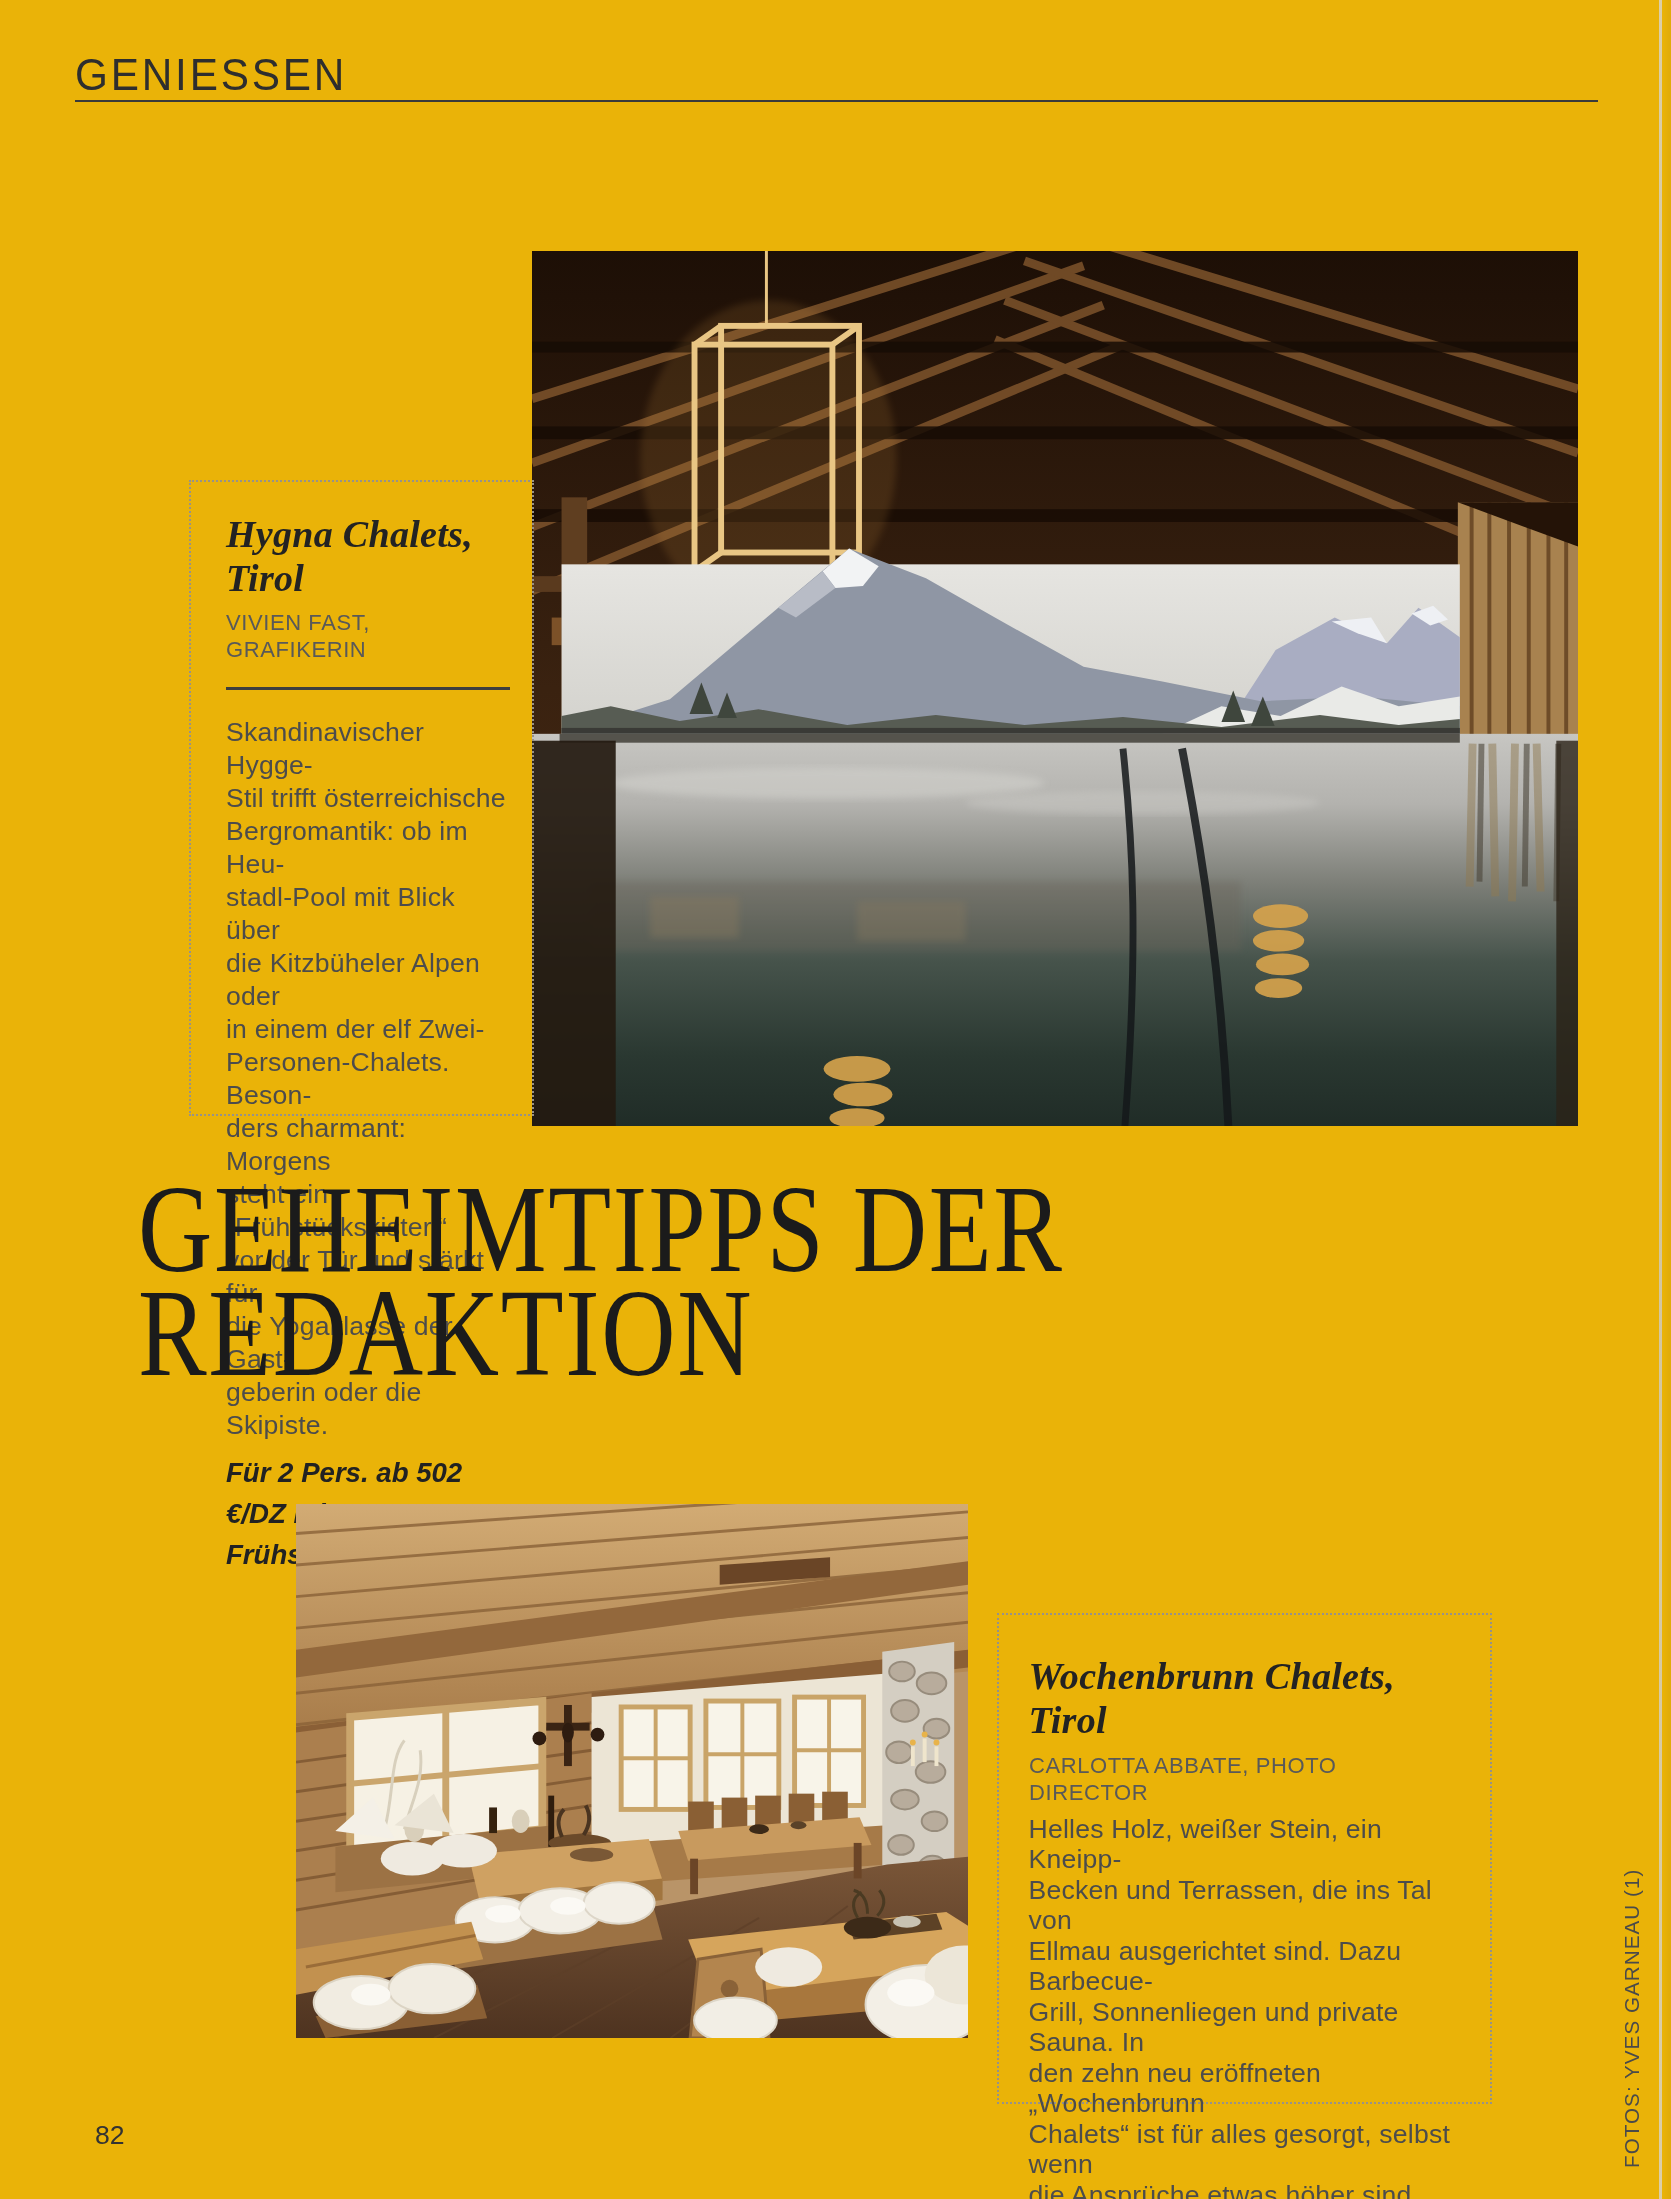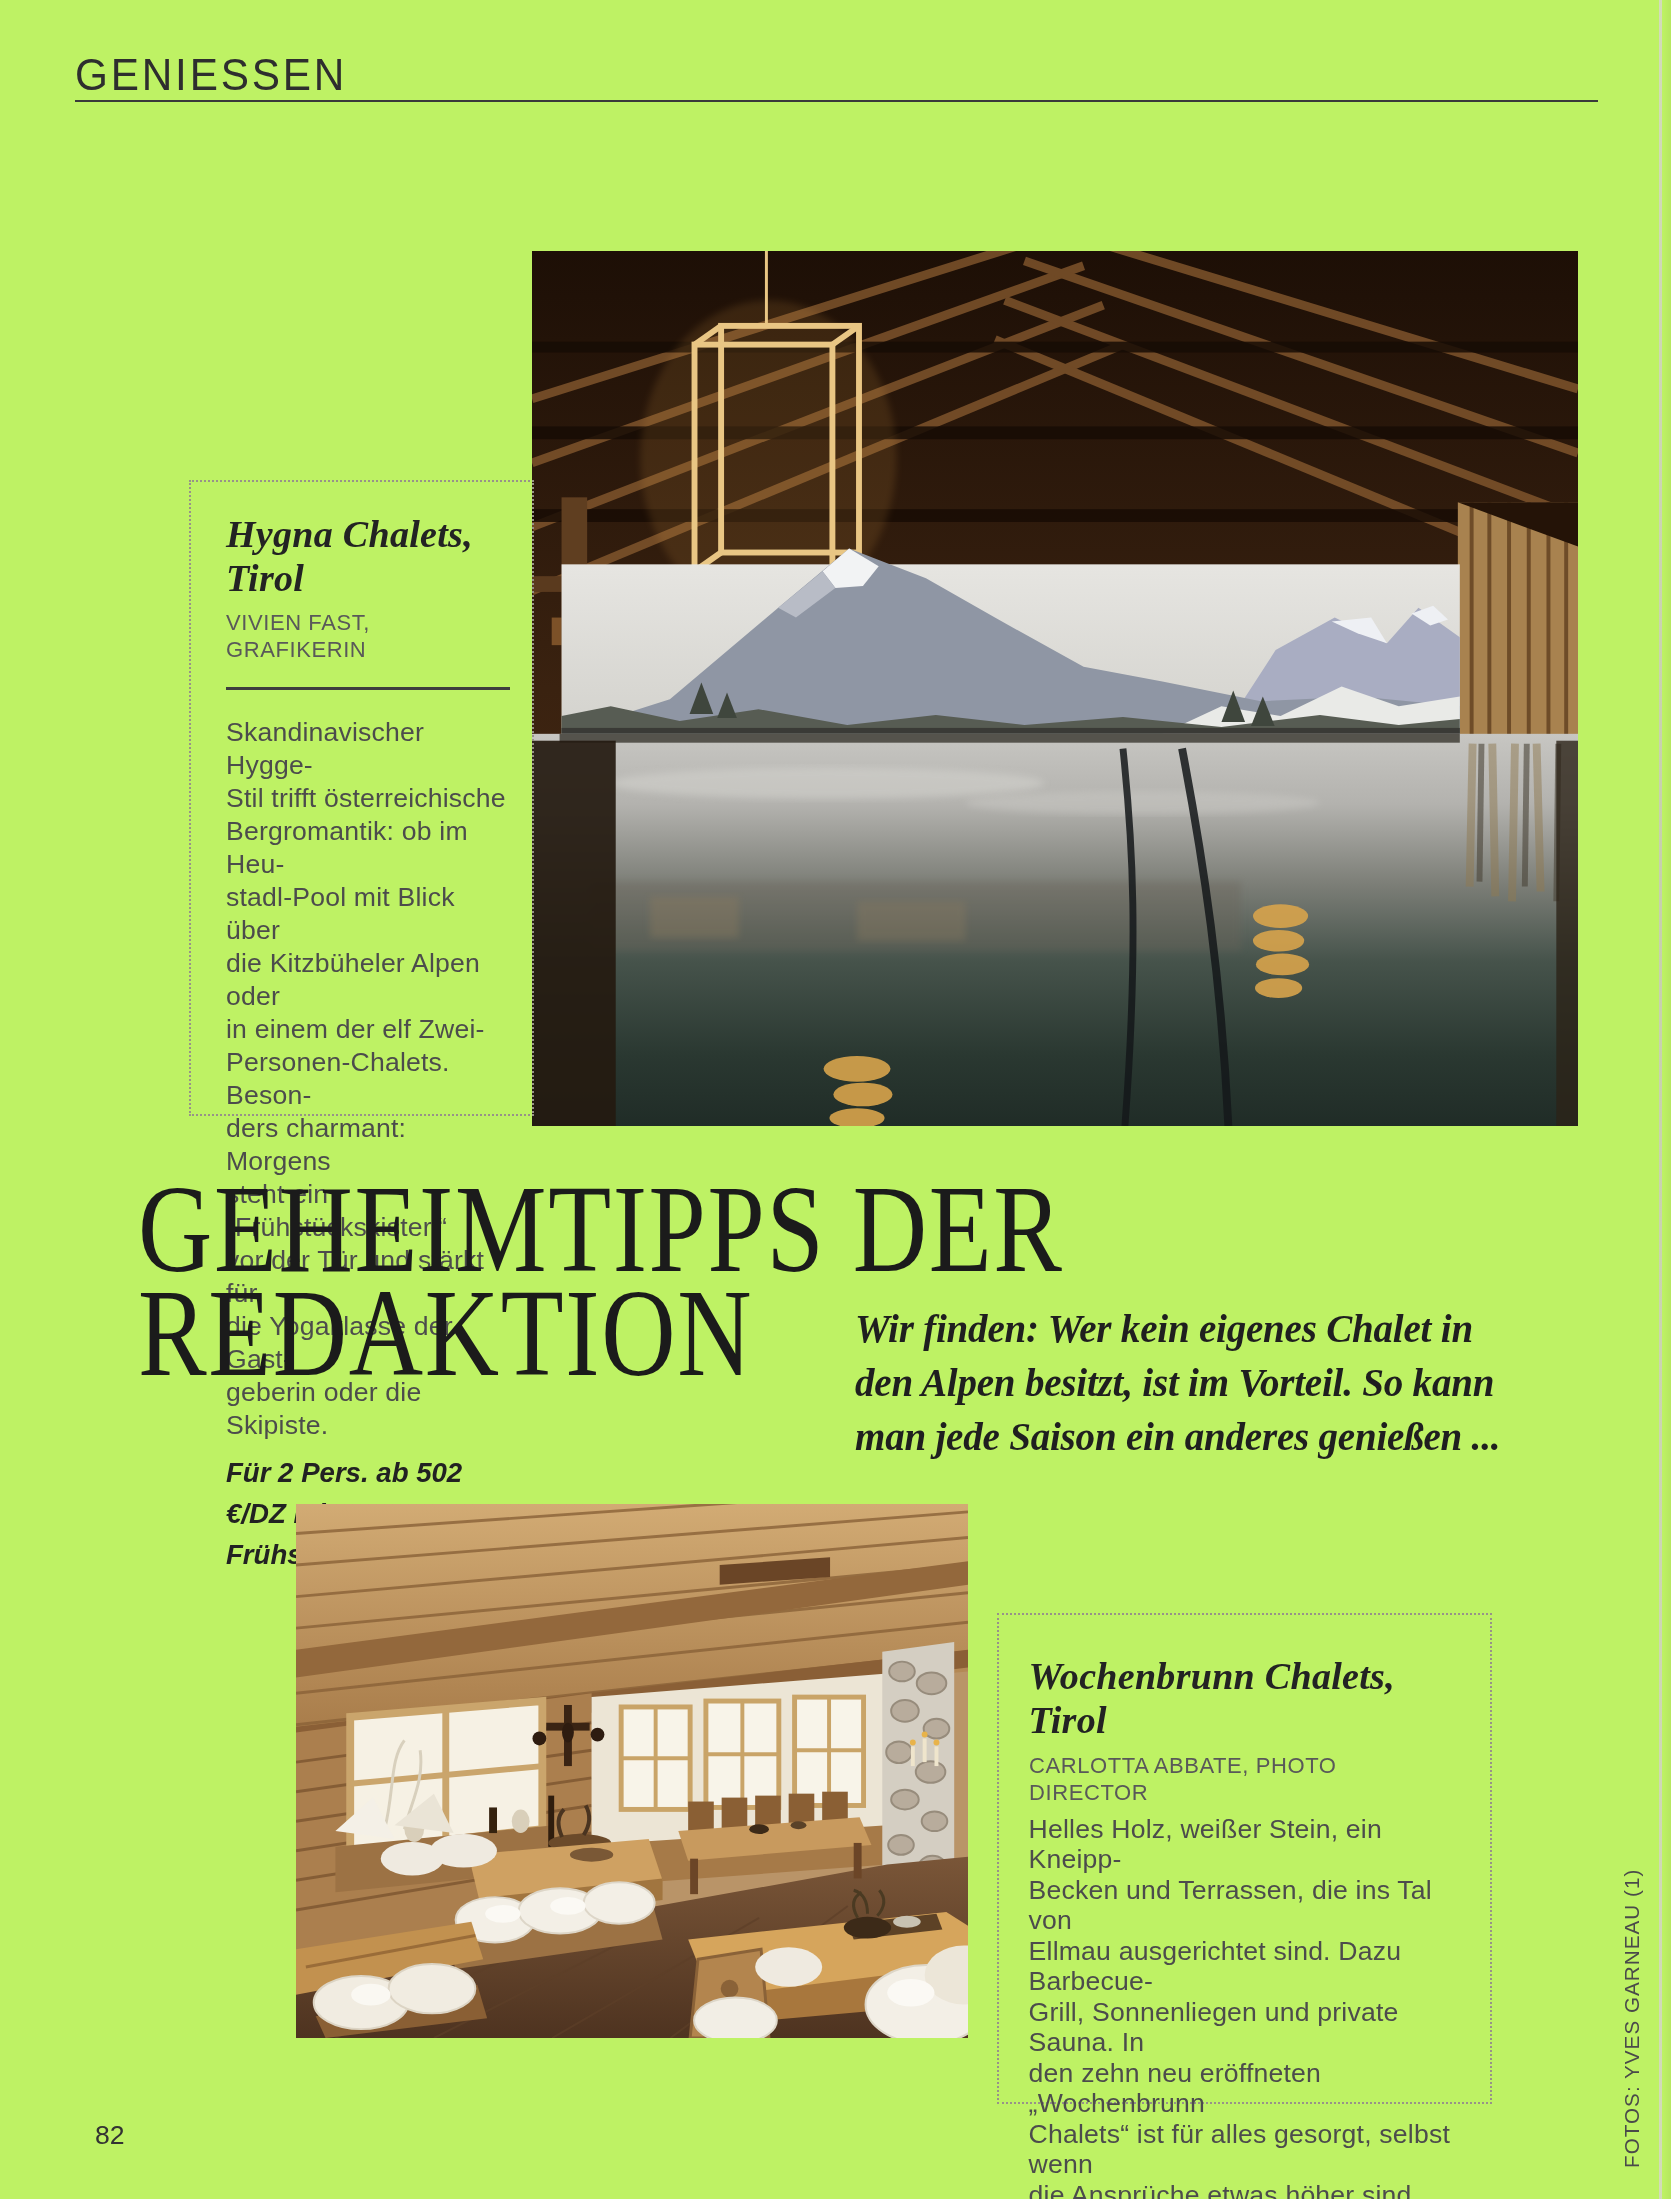--- a/index.html
+++ b/index.html
@@ -1,18 +1,18 @@
 <!DOCTYPE html>
 <html><head>
 <meta charset="utf-8">
 <style>
   html,body{margin:0;padding:0;background:#e9e7e3;}
   #page{
     position:relative;width:1672px;height:2200px;overflow:hidden;
-    background:#bef264;
+    background:#eab308;
     font-family:"Liberation Sans",sans-serif;
   }
   
   .section-title{
     position:absolute;left:75px;top:49px;
     font-family:"Liberation Sans",sans-serif;
     font-size:45px;font-weight:400;color:#2e2e2e;
     letter-spacing:3px;transform:scaleX(.94);transform-origin:0 0;
   }
   .masthead-rule{
@@ -242,23 +242,20 @@
 die Yogaklasse der Gast-
 geberin oder die Skipiste.</p>
     <p class="tip-price">Für 2 Pers. ab 502 €/DZ mit
 Frühstück, hygna.at</p>
   </div>
 
   <div class="headline">
     <div>GEHEIMTIPPS DER</div>
     <div>REDAKTION</div>
   </div>
-  <div class="standfirst">Wir finden: Wer kein eigenes Chalet in
-den Alpen besitzt, ist im Vorteil. So kann
-man jede Saison ein anderes genießen ...</div>
 
   <div class="photo" id="interior-photo">
     <svg viewBox="0 0 682 542" preserveAspectRatio="none">
       <defs>
         <linearGradient id="woodL" x1="0" y1="0" x2="0" y2="1">
           <stop offset="0" stop-color="#d2ab74"></stop>
             <stop offset="1" stop-color="#a87c4a"></stop>
         </linearGradient>
         <linearGradient id="floorG" x1="0" y1="0" x2="0" y2="1">
           <stop offset="0" stop-color="#7a5638"></stop>

